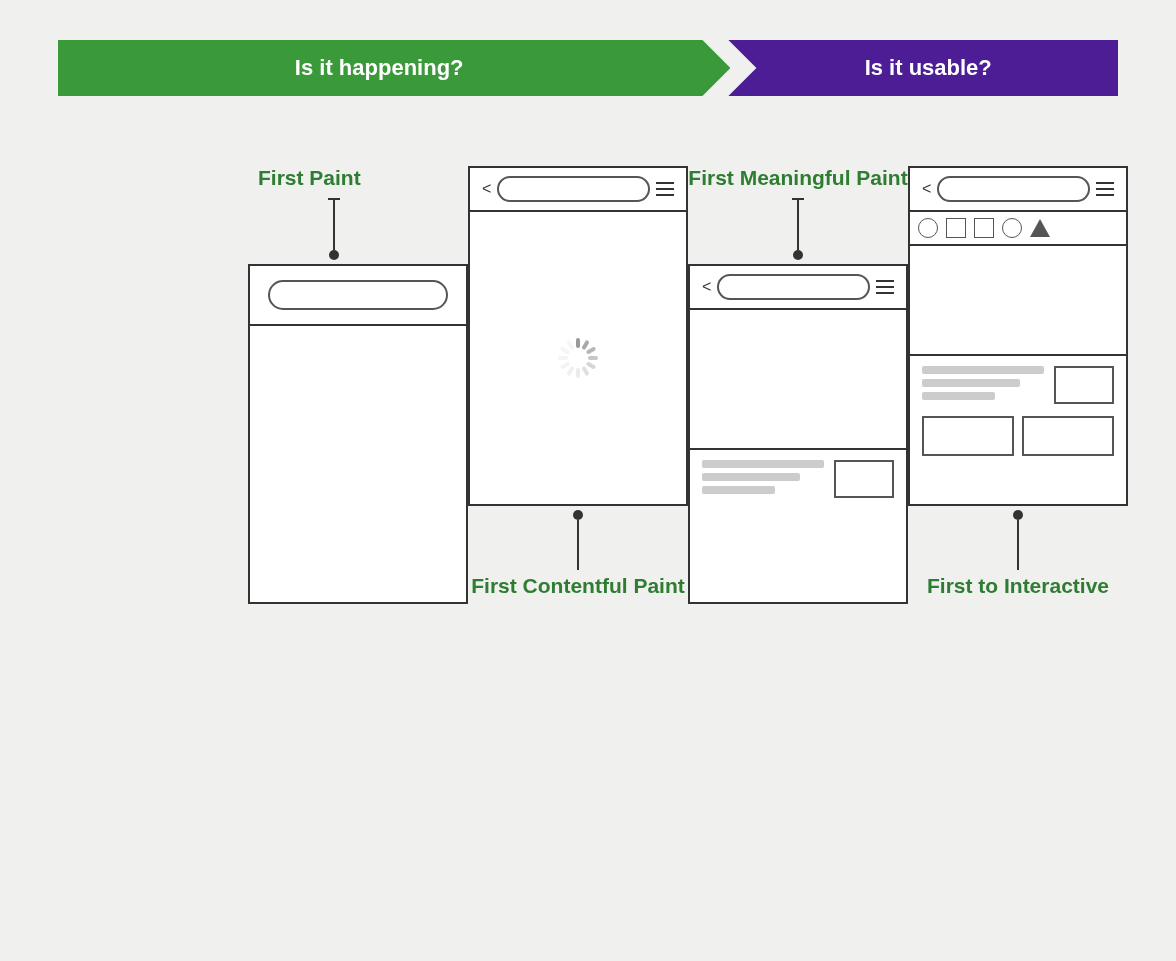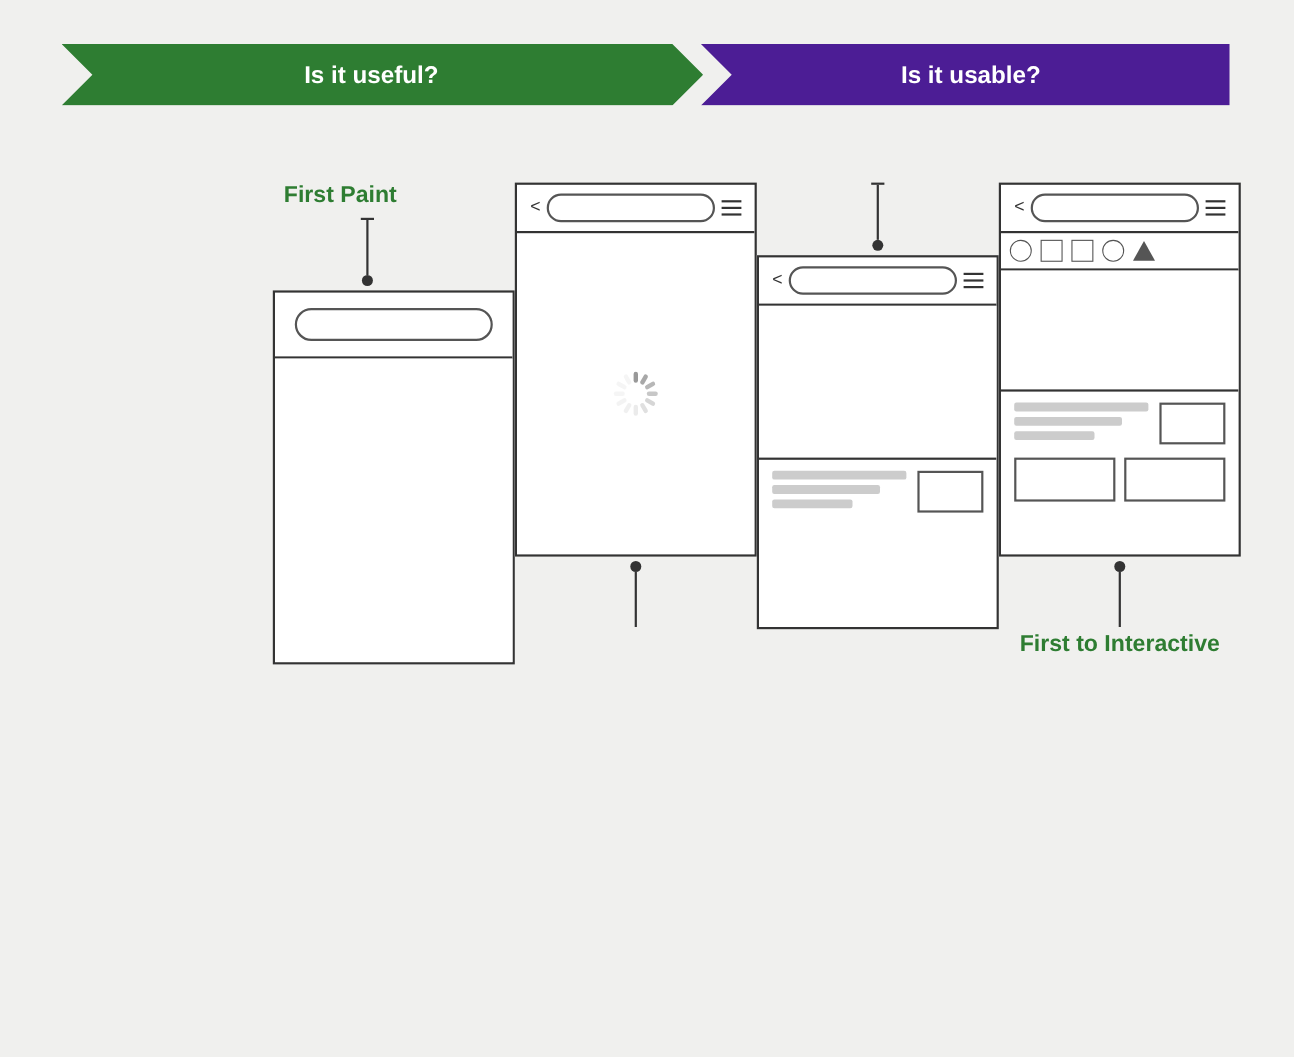--- a/index.html
+++ b/index.html
@@ -124,22 +124,22 @@
       display: flex;
       flex-direction: column;
       overflow: hidden;
     }
 
   </style>
 </head>
 <body>
 
 <div class="banner">
-  <div class="arrow-shape arrow-shape-2">
-    <span>Is it useful?</span>
+  <div class="arrow-shape arrow-shape-1">
+    <span>Is it happening?</span>
   </div>
   <div class="arrow-shape arrow-shape-3">
     <span>Is it usable?</span>
   </div>
 </div>
 
 <div class="content">
   <div class="screens-row">
 
     <div class="screen-column" style="align-items: flex-start;">
@@ -192,24 +192,26 @@
             </g>
           </svg>
         </div>
       </div>
 
       <div class="connector-below">
         <div class="dot"></div>
         <div class="line-vertical"></div>
       </div>
 
+      <div style="color:#2e7d32; font-size:21px; font-weight:bold; text-align:center; margin-top:4px;">First Contentful Paint</div>
     </div>
 
     <div class="screen-column">
 
+      <div style="color:#2e7d32; font-size:21px; font-weight:bold; text-align:center; margin-bottom:8px;">First Meaningful Paint</div>
 
       <div class="connector-above">
         <div class="line-top-tick"></div>
         <div class="line-vertical"></div>
         <div class="dot"></div>
       </div>
 
       <div class="phone">
         <div style="border-bottom:2px solid #333; padding:8px 12px; display:flex; align-items:center;">
           <span style="font-size:16px; color:#333; margin-right:6px;">&lt;</span>

